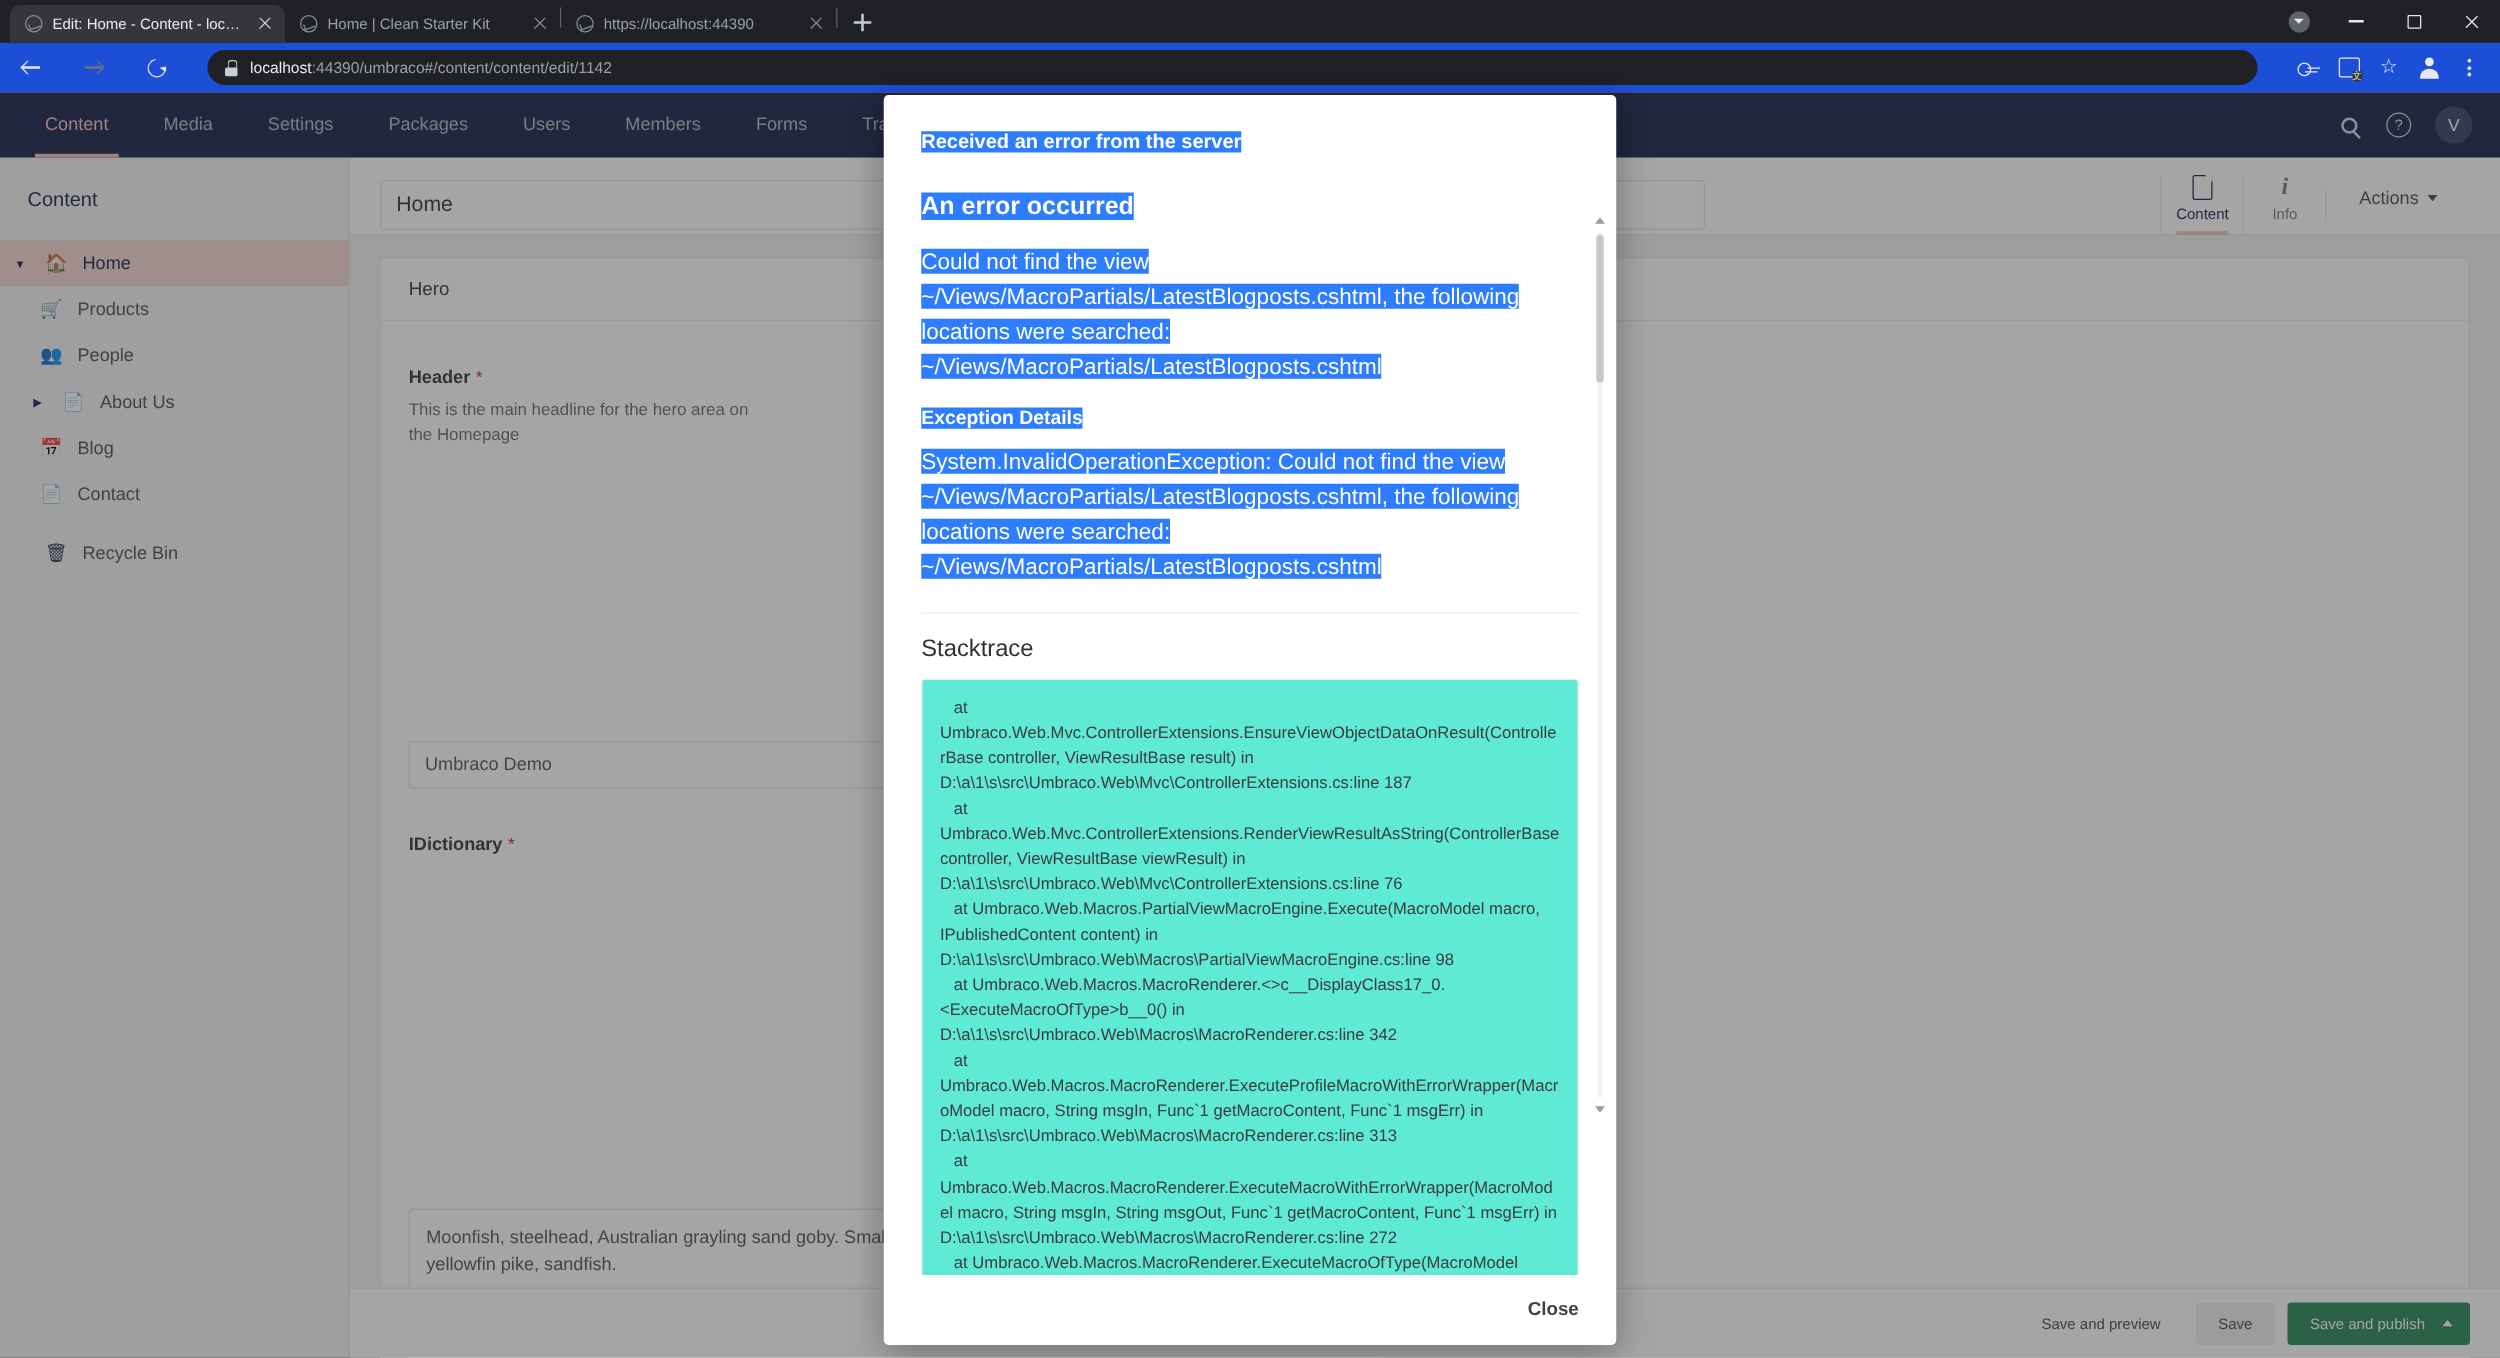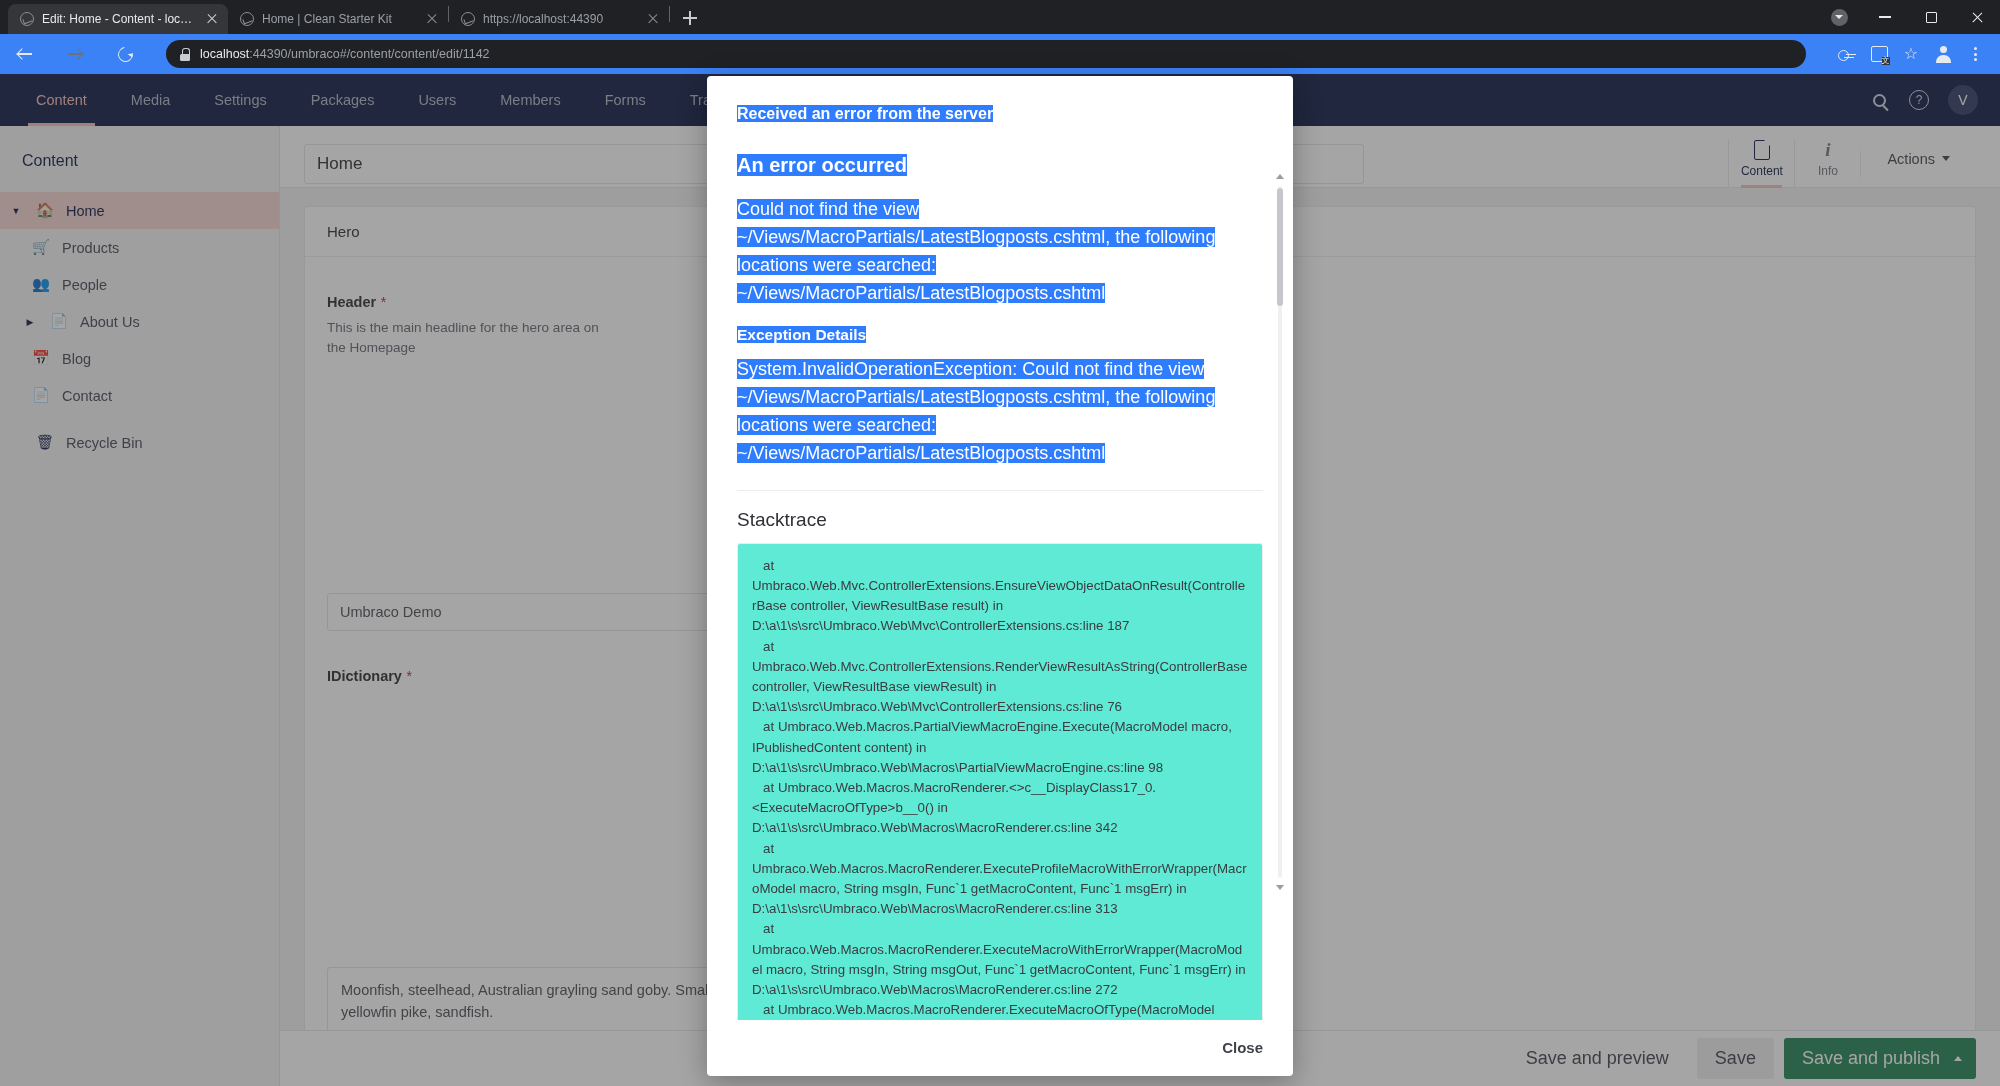--- a/index.html
+++ b/index.html
@@ -69,21 +69,21 @@
   }
   .ic-min { width: 12px; height: 1.4px; background: #e8eaed; }
   .ic-max { width: 11px; height: 11px; border: 1.4px solid #e8eaed; border-radius: 1px; }
   .ic-x { width: 13px; height: 13px; position: relative; }
   .ic-x::before, .ic-x::after {
     content: ""; position: absolute; left: 0; top: 6px; width: 13px; height: 1.4px; background: #e8eaed;
   }
   .ic-x::before { transform: rotate(45deg); } .ic-x::after { transform: rotate(-45deg); }
 
   .toolbar {
-    height: 40px; background: #3b82f6; display: flex; align-items: center;
+    height: 40px; background: #1d4ed8; display: flex; align-items: center;
     padding: 0 10px; gap: 20px;
   }
   .tb-icon { width: 30px; height: 30px; display: flex; align-items: center; justify-content: center; color: #e8eaed; border-radius: 50%; }
   .arrow-l, .arrow-r { width: 16px; height: 16px; position: relative; }
   .arrow-l::before, .arrow-r::before {
     content: ""; position: absolute; top: 7.3px; left: 1px; width: 14px; height: 1.6px; background: currentColor;
   }
   .arrow-l::after {
     content: ""; position: absolute; left: 1px; top: 3.5px; width: 7px; height: 7px;
     border-left: 1.6px solid currentColor; border-bottom: 1.6px solid currentColor; transform: rotate(45deg);
@@ -218,21 +218,21 @@
   .reorder { display: flex; justify-content: flex-end; padding: 6px 6px 0 0; color: #5b5e68; font-size: 14px; align-items: center; gap: 8px;}
   .plus-ic { font-size: 15px; }
   .fullwidth-head { font-size: 15px; color: #3a3a3c; padding: 20px 22px 14px 22px; }
   .dashed-box { margin: 0 22px 22px 22px; border: 1.5px dashed #dcdde1; height: 70px; border-radius: 3px; }
 
   .footer-bar {
     height: 56px; background: #fff; border-top: 1px solid #e9e9ec;
     display: flex; align-items: center; justify-content: flex-end; gap: 10px; padding-right: 24px;
     position: absolute; left: 0; right: 0; bottom: 0;
   }
-  .btn { font-size: 18px; border-radius: 3px; padding: 10px 18px; color: #4b4e59; }
+  .btn { font-size: 12px; border-radius: 3px; padding: 10px 18px; color: #4b4e59; }
   .btn.link { background: transparent; }
   .btn.grey { background: #efeff1; }
   .btn.green { background: #2e8a5d; color: #fff; display: flex; align-items: center; gap: 14px; padding-right: 14px;}
   .caret-up { border-left: 4px solid transparent; border-right: 4px solid transparent; border-bottom: 5px solid #fff; }
 
   
   .overlay {
     position: absolute; left: 0; top: 74px; width: 2000px; height: 1012px;
     background: rgba(40,40,40,0.42); z-index: 20;
   }

